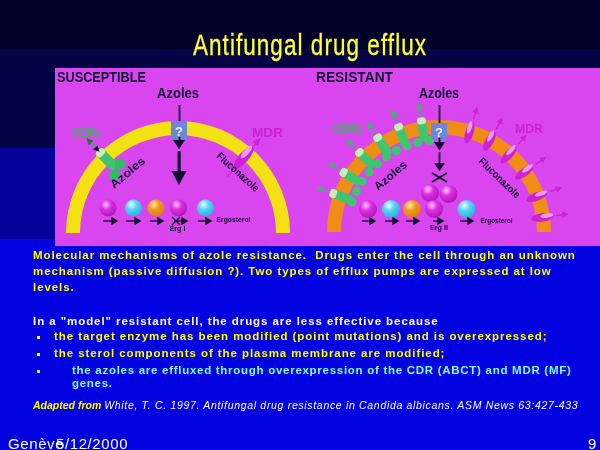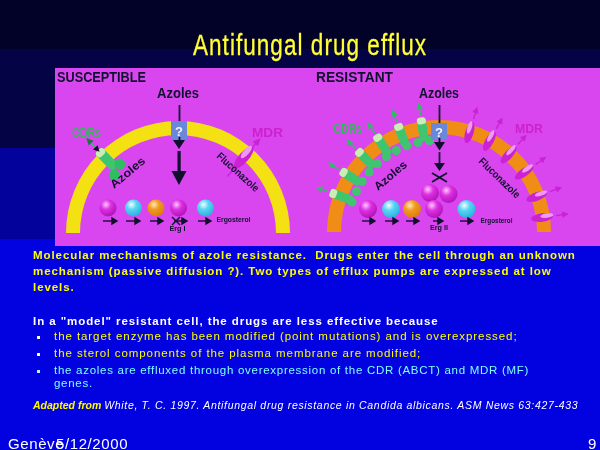--- a/index.html
+++ b/index.html
@@ -10,21 +10,21 @@
   #b2{top:49px;height:99px;background:#040345;}
   #b3{top:148px;height:91px;background:#03039b;}
   #b4{top:239px;height:211px;background:#0202e0;}
   #title{position:absolute;top:30.1px;left:310px;transform:translateX(-50%) scaleX(0.75);
          color:#ffff33;font-size:30px;line-height:30px;white-space:nowrap;-webkit-text-stroke:0.3px #ffff33;letter-spacing:1.4px;}
   #panel{position:absolute;left:55px;top:68px;width:568px;height:178px;background:#d946ef;}
   .txt{position:absolute;font-weight:bold;font-size:11.5px;line-height:16px;
        letter-spacing:0.93px;white-space:nowrap;}
   #p1{left:33px;top:246.5px;color:#ffff00;}
   #p2{left:33px;top:312.5px;color:#ffffff;}
-  .bl{position:absolute;left:54px;font-weight:normal;font-size:11.5px;line-height:13.2px;
+  .bl{position:absolute;left:54px;font-weight:bold;font-size:11.5px;line-height:13.2px;
       letter-spacing:0.93px;white-space:nowrap;}
   .dot{position:absolute;left:37px;width:3px;height:3px;}
   #ad{left:33px;top:396.6px;color:#ffff00;font-size:10.5px;letter-spacing:0;font-style:italic;}
   #ad span{color:#ffffff;font-weight:normal;letter-spacing:0.68px;}
   .ft{position:absolute;color:#ffffff;font-size:15px;top:434.8px;letter-spacing:0.6px;}
 </style>
 </head>
 <body>
 <div class="band" id="b1"></div>
 <div class="band" id="b2"></div>
@@ -251,19 +251,19 @@
 
 <div class="txt" id="p1">Molecular mechanisms of azole resistance.&nbsp; Drugs enter the cell through an unknown<br>mechanism (passive diffusion ?). Two types of efflux pumps are expressed at low<br>levels.</div>
 
 <div class="txt" id="p2">In a "model" resistant cell, the drugs are less effective because</div>
 
 <div class="dot" style="top:336px;background:#ffffaa;"></div>
 <div class="bl" style="top:330px;color:#ffff00;">the target enzyme has been modified (point mutations) and is overexpressed;</div>
 <div class="dot" style="top:353px;background:#ffffaa;"></div>
 <div class="bl" style="top:347px;color:#ffff00;text-align:center;">the sterol components of the plasma membrane are modified;</div>
 <div class="dot" style="top:370px;background:#9effff;"></div>
-<div class="bl" style="top:364px;color:#7dffff;letter-spacing:0.72px;">the azoles are effluxed through overexpression of the CDR (ABCT) and MDR (MF)<br>genes.</div>
+<div class="bl" style="top:364px;color:#7dffff;letter-spacing:0.72px;margin-left:18px;">the azoles are effluxed through overexpression of the CDR (ABCT) and MDR (MF)<br>genes.</div>
 
 <div class="txt" id="ad"><b>Adapted from</b> <span>White, T. C. 1997. Antifungal drug resistance in Candida albicans. ASM News 63:427-433</span></div>
 
 <div class="ft" style="left:8px;">Genève</div>
 <div class="ft" style="left:56px;">5/12/2000</div>
 <div class="ft" style="left:588px;">9</div>
 
 </body></html>

